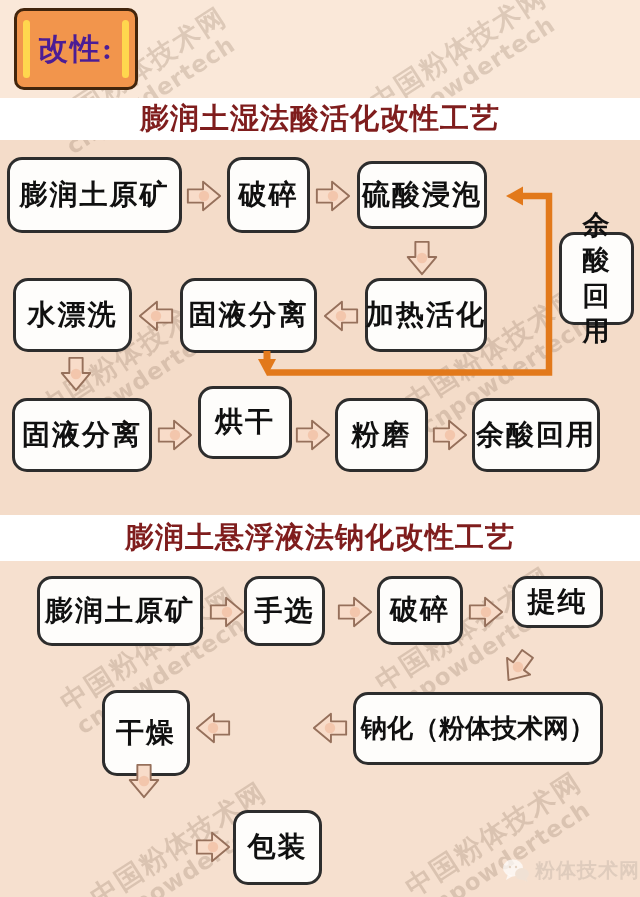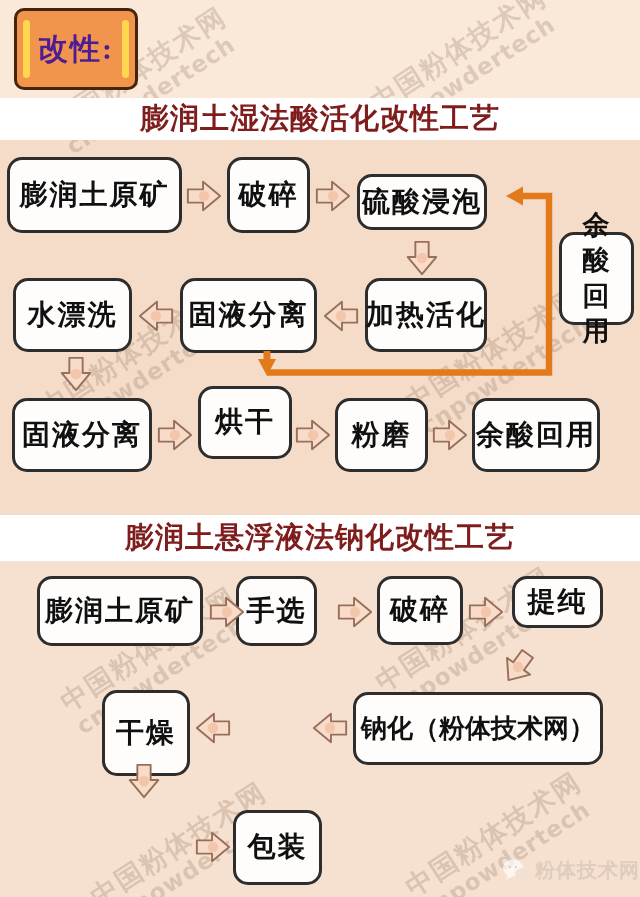--- a/index.html
+++ b/index.html
@@ -106,21 +106,21 @@
   </div>
 
   <div class="banner">
     <div class="stripe sl"></div>
     <div class="stripe sr"></div>
     <span class="banner-label">改性:</span>
   </div>
 
   <div class="node" style="left:7px;top:157px;width:175px;height:76px">膨润土原矿</div>
   <div class="node" style="left:227px;top:157px;width:83px;height:76px">破碎</div>
-  <div class="node" style="left:357px;top:174px;width:130px;height:56px">硫酸浸泡</div>
+  <div class="node" style="left:357px;top:161px;width:130px;height:68px">硫酸浸泡</div>
   <div class="node wrap" style="left:559px;top:232px;width:75px;height:93px">余酸回用</div>
   <div class="node" style="left:365px;top:278px;width:122px;height:74px">加热活化</div>
   <div class="node" style="left:180px;top:278px;width:137px;height:75px">固液分离</div>
   <div class="node" style="left:13px;top:278px;width:119px;height:74px">水漂洗</div>
   <div class="node" style="left:12px;top:398px;width:140px;height:74px">固液分离</div>
   <div class="node" style="left:198px;top:386px;width:94px;height:73px">烘干</div>
   <div class="node" style="left:335px;top:398px;width:93px;height:74px">粉磨</div>
   <div class="node" style="left:472px;top:398px;width:128px;height:74px">余酸回用</div>
 
   <svg class="ar" style="left:185px;top:177px" width="38" height="38" viewBox="0 0 40 40">
@@ -152,21 +152,21 @@
     </svg>
 
   <svg class="overlay" width="640" height="897">
     <line x1="267" y1="351" x2="267" y2="361" stroke="#E2791B" stroke-width="7"></line>
     <polygon points="258,359 276,359 267,376" fill="#E2791B"></polygon>
     <polyline points="267,372.5 549,372.5 549,196 522,196" fill="none" stroke="#E2791B" stroke-width="6.5"></polyline>
     <polygon points="523,186.5 523,205.5 506,196" fill="#E2791B"></polygon>
   </svg>
 
   <div class="node" style="left:37px;top:576px;width:166px;height:70px">膨润土原矿</div>
-  <div class="node" style="left:236px;top:576px;width:81px;height:70px">手选</div>
+  <div class="node" style="left:244px;top:576px;width:81px;height:70px">手选</div>
   <div class="node" style="left:377px;top:576px;width:86px;height:69px">破碎</div>
   <div class="node" style="left:512px;top:576px;width:91px;height:52px">提纯</div>
   <div class="node big" style="left:353px;top:692px;width:250px;height:73px">钠化（粉体技术网）</div>
   <div class="node" style="left:102px;top:690px;width:88px;height:86px">干燥</div>
   <div class="node" style="left:233px;top:810px;width:89px;height:75px">包装</div>
 
   <svg class="ar" style="left:208px;top:593px" width="38" height="38" viewBox="0 0 40 40">
       <use href="#barrow"></use>
     </svg>
   <svg class="ar" style="left:336px;top:593px" width="38" height="38" viewBox="0 0 40 40">

